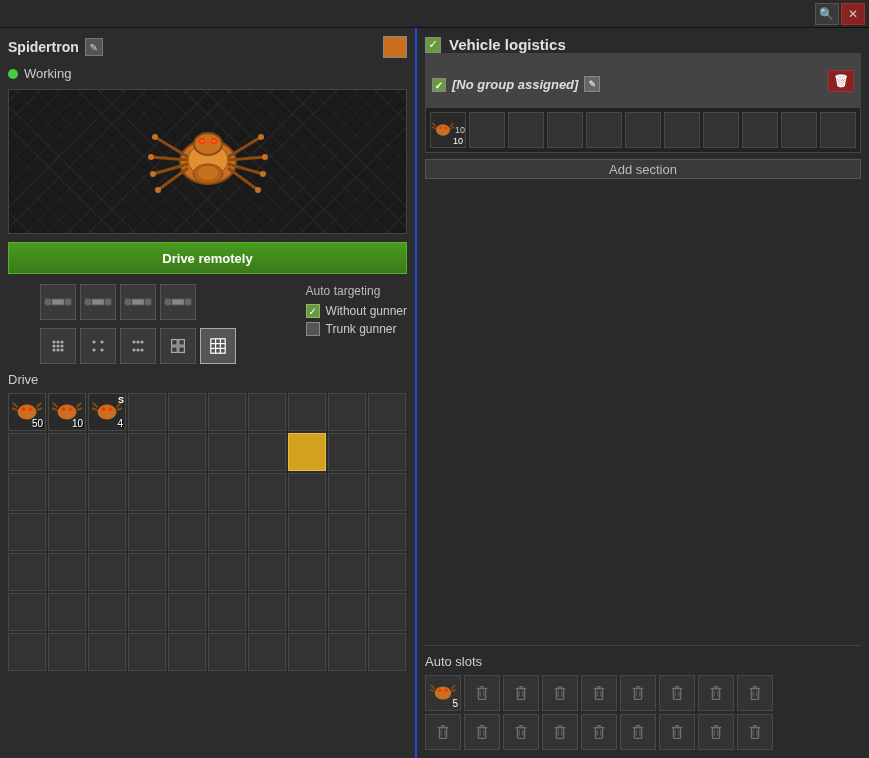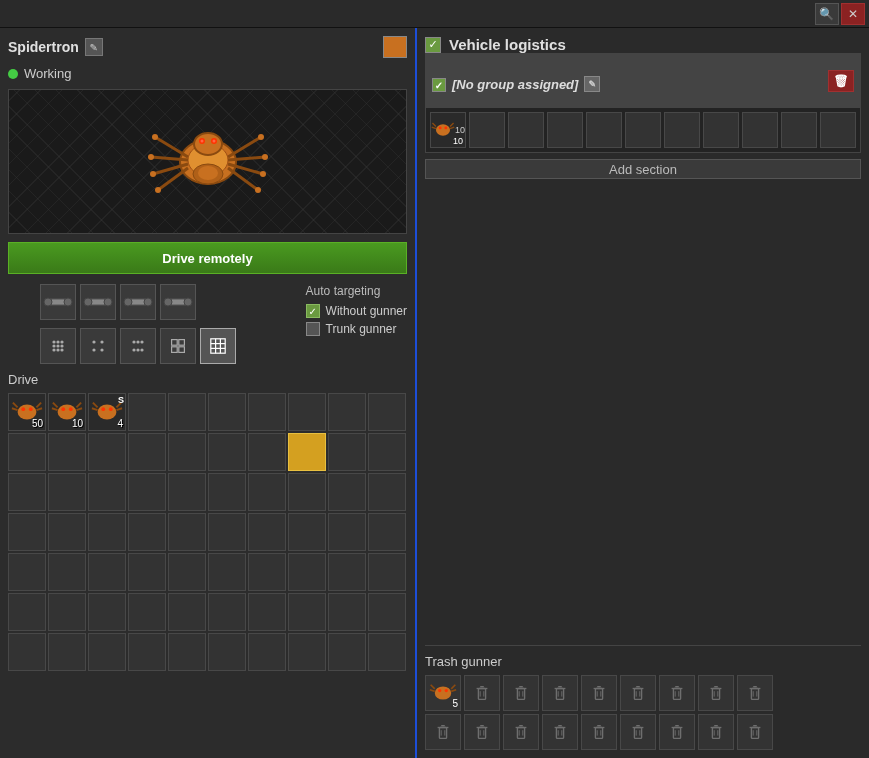--- a/index.html
+++ b/index.html
@@ -763,21 +763,21 @@
         <div class="group-slot"></div>
         <div class="group-slot"></div>
       </div>
     </div>
 
     <button class="add-section-btn">Add section</button>
 
     <div style="flex:1;"></div>
 
     <div class="trash-slots-section">
-      <div class="trash-slots-label">Trash gunner</div>
+      <div class="trash-slots-label">Auto slots</div>
 
       <div style="display:flex;gap:3px;margin-bottom:3px;">
 
         <div class="trash-slot">
           <svg viewBox="0 0 34 34" width="28" height="28">
             <ellipse cx="17" cy="17" rx="10" ry="8" fill="#c87020"></ellipse>
             <line x1="7" y1="12" x2="2" y2="7" stroke="#8a4a10" stroke-width="2"></line>
               <line x1="7" y1="15" x2="1" y2="13" stroke="#8a4a10" stroke-width="2"></line>
             <line x1="27" y1="12" x2="32" y2="7" stroke="#8a4a10" stroke-width="2"></line>
               <line x1="27" y1="15" x2="33" y2="13" stroke="#8a4a10" stroke-width="2"></line>

